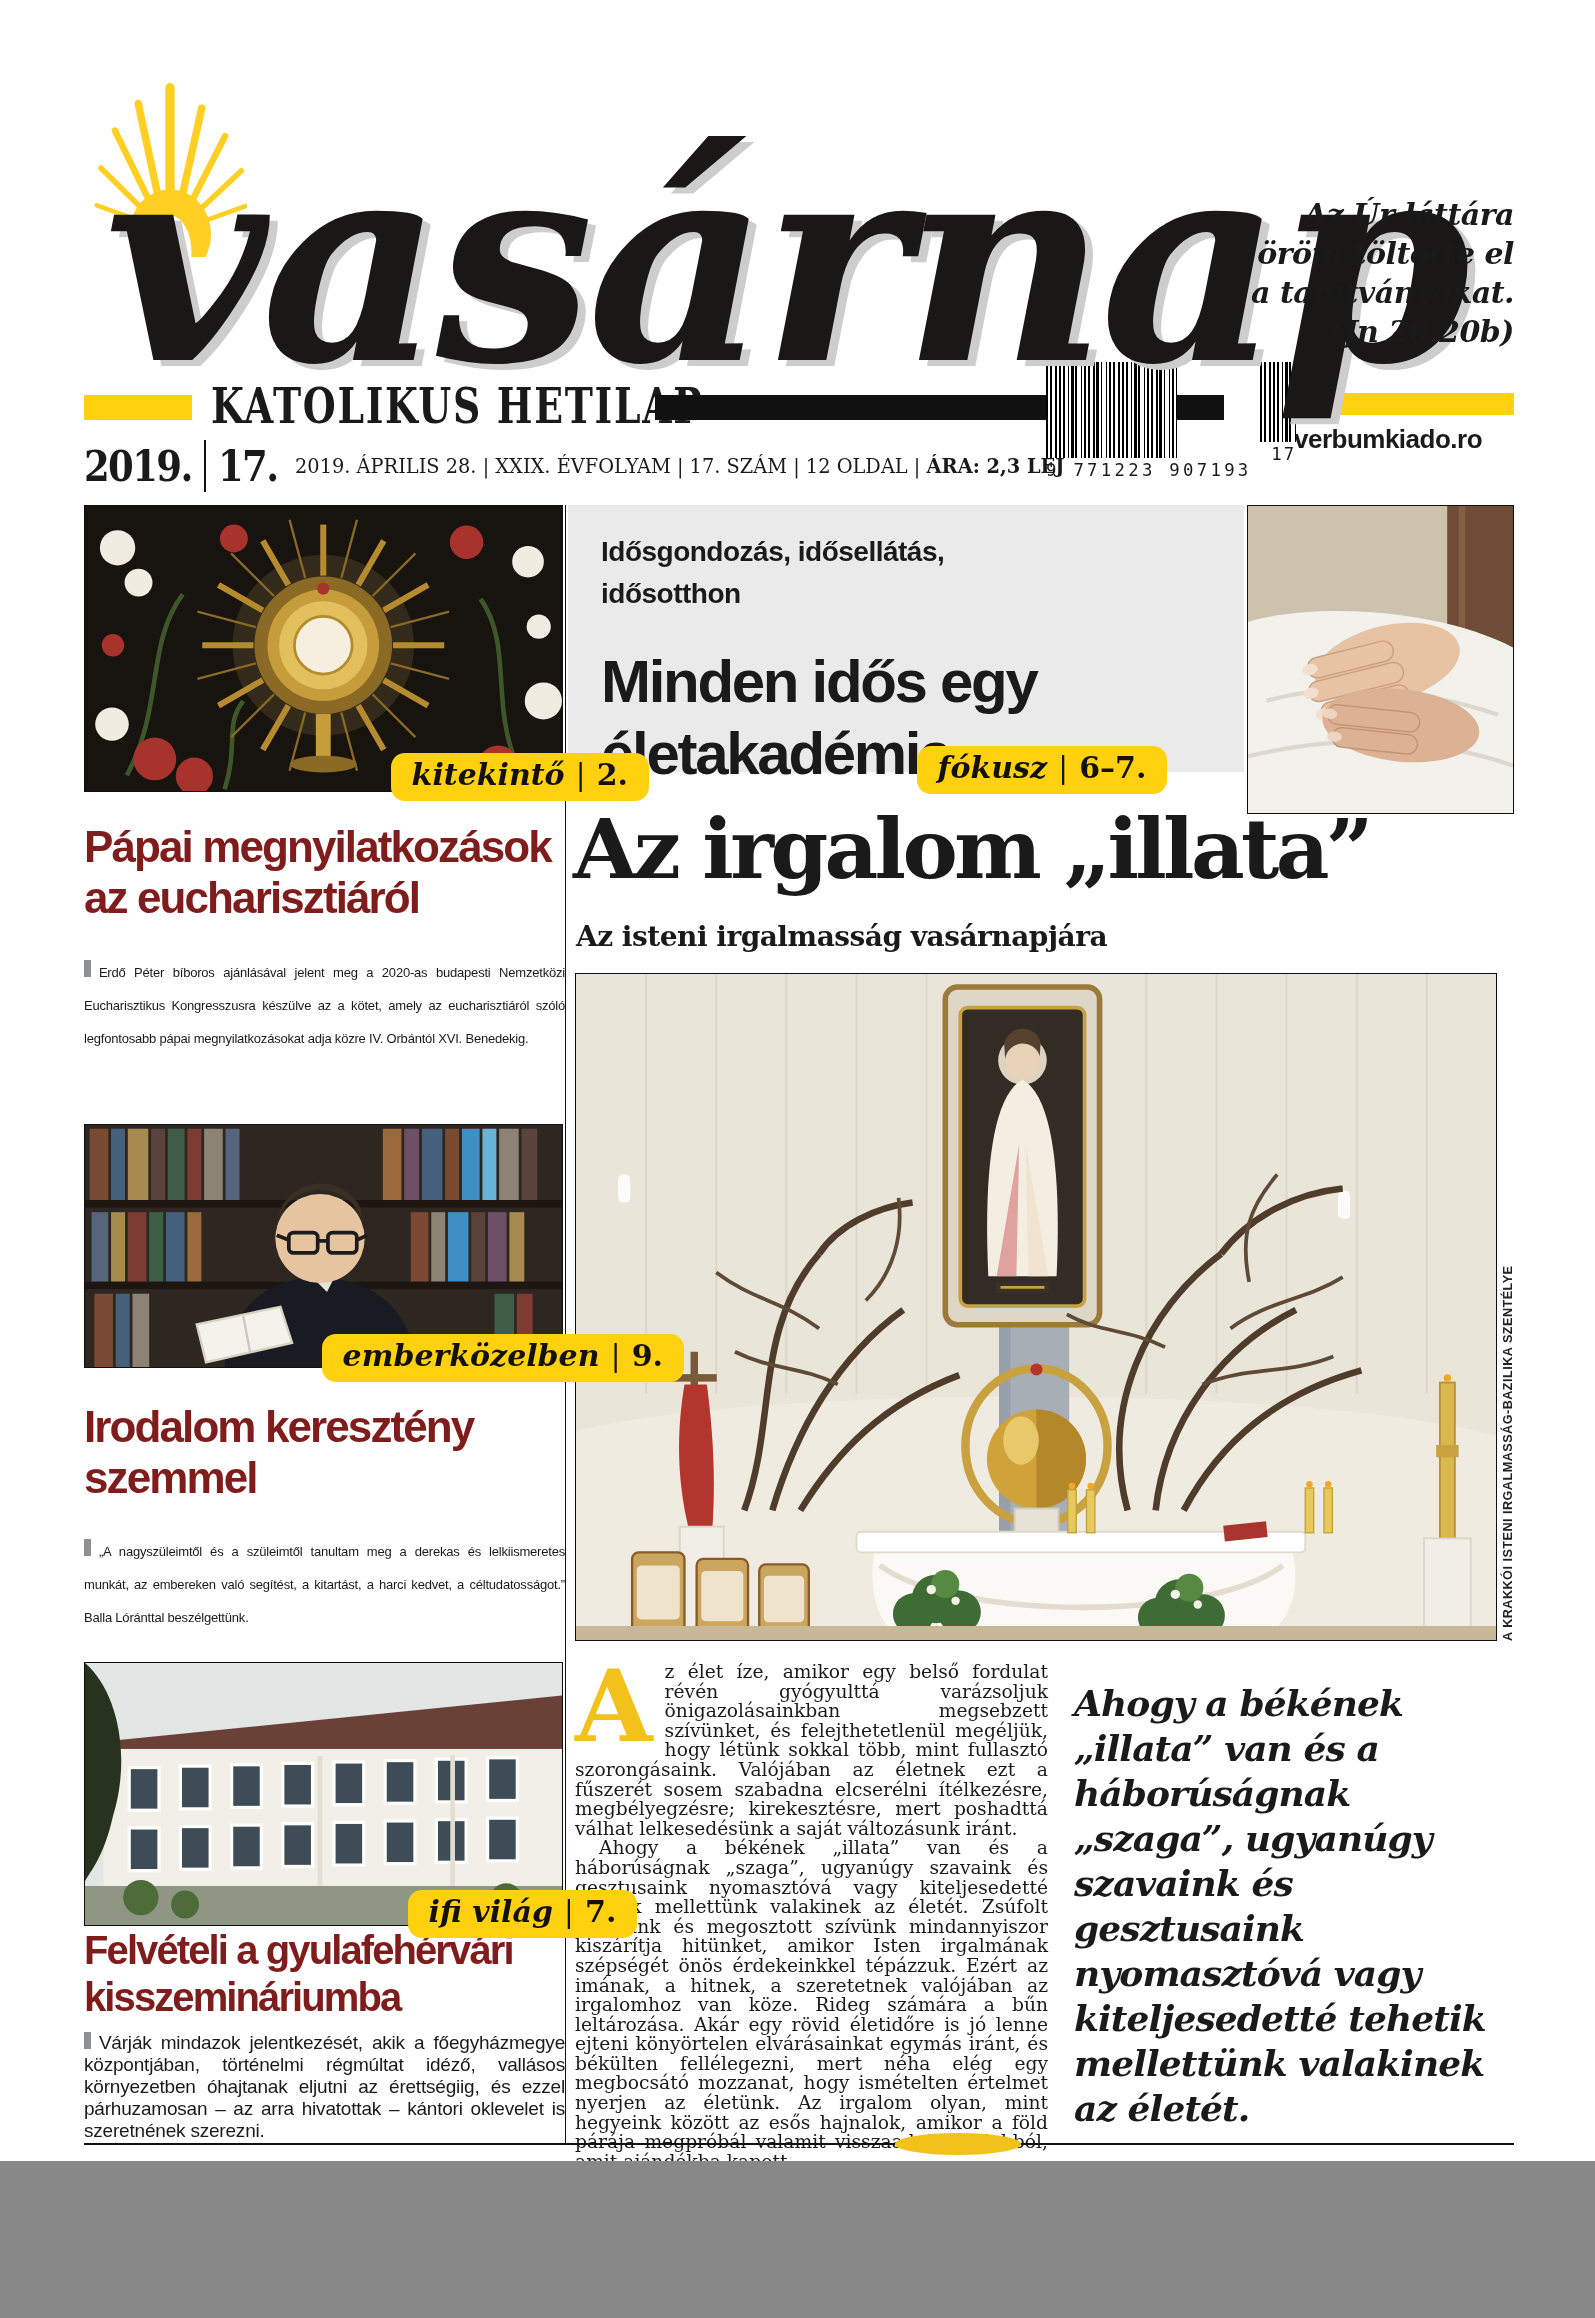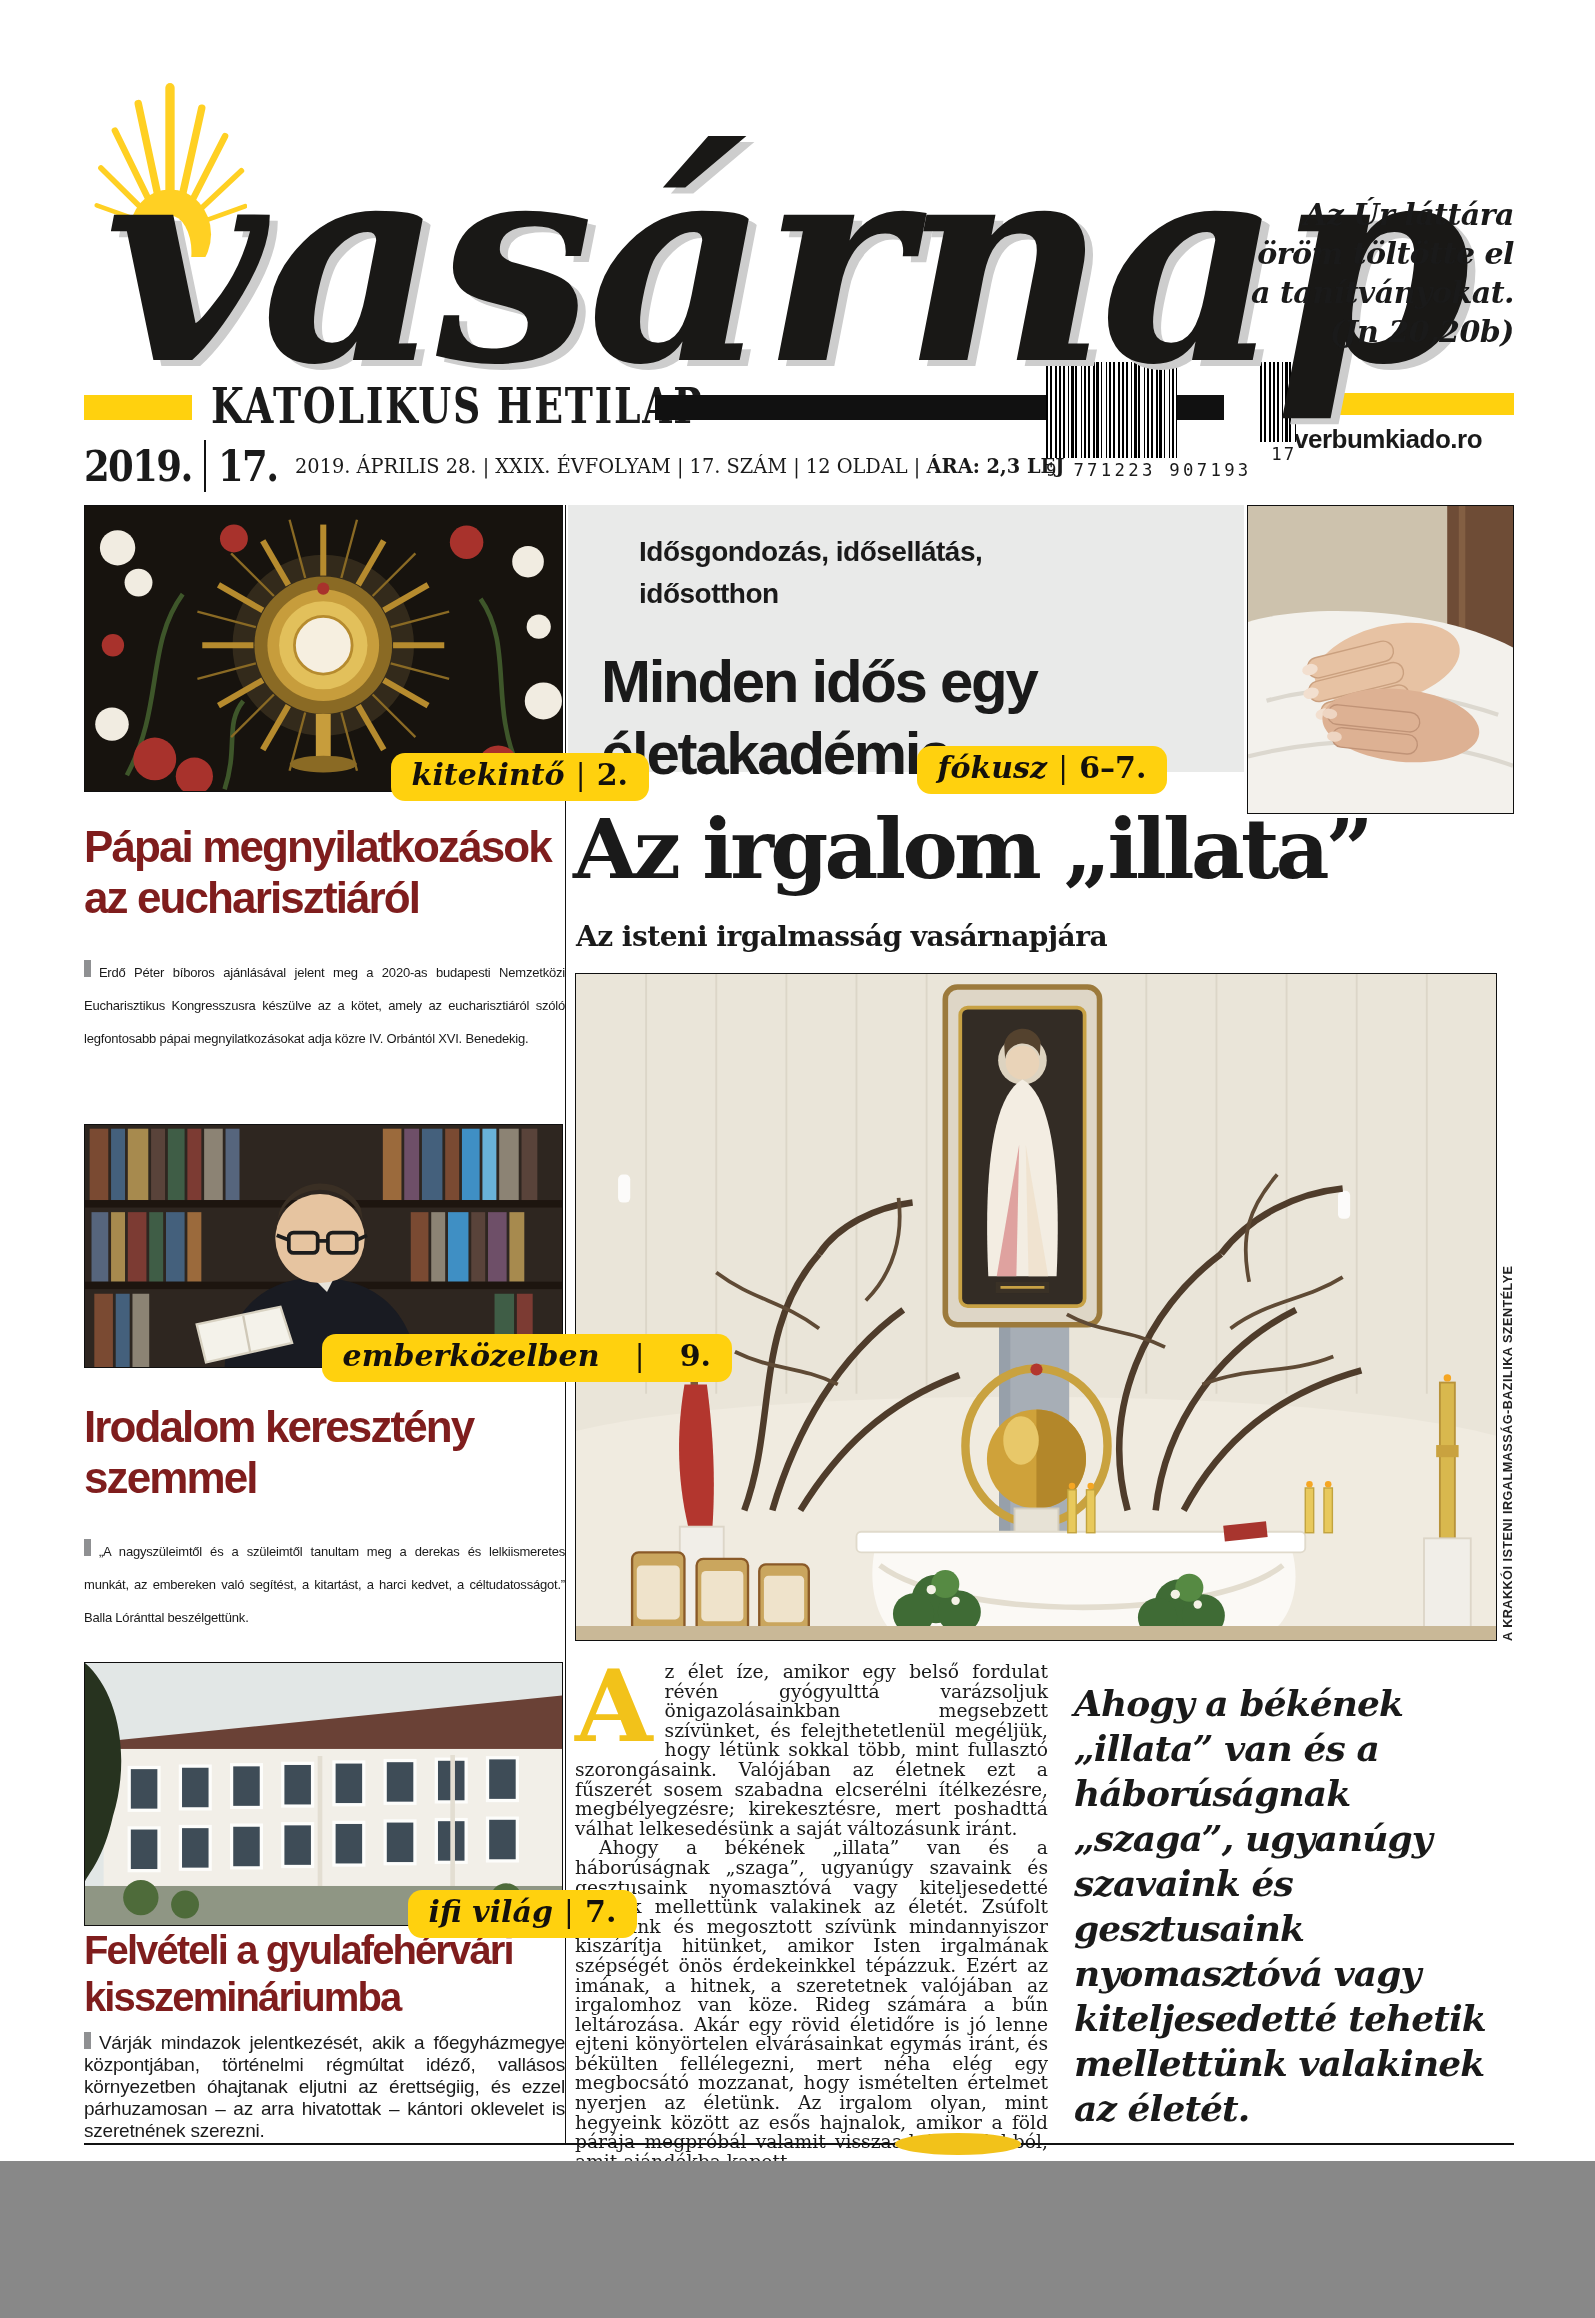--- a/index.html
+++ b/index.html
@@ -43,21 +43,21 @@
   .b-pipe{font-family:"DejaVu Serif",serif;font-weight:400;font-size:29px;margin:0 11.2px;color:#14110c;}
   .b-num{font-family:"DejaVu Serif",serif;font-weight:700;font-size:30px;color:#14110c;}
 
   
   .photo{position:absolute;border:1.4px solid #101010;box-sizing:border-box;background:#ddd;}
   .photo svg{display:block;width:100%;height:100%;}
 
   
   .teaser-box{position:absolute;left:568px;top:505px;width:676px;height:267px;background:#E9EAE9;
               box-sizing:border-box;padding:26px 33px;}
-  .teaser-kicker{font-weight:700;font-size:28px;line-height:1.5;letter-spacing:-0.5px;max-width:355px;margin-left:38px;}
+  .teaser-kicker{font-weight:700;font-size:28px;line-height:1.5;letter-spacing:-0.5px;max-width:355px;}
   .teaser-title{margin-top:31px;font-weight:700;font-size:60px;line-height:1.2;letter-spacing:-2.3px;}
 
   
   .lc-title{position:absolute;left:84px;width:481px;color:#7f1d1d;
             font-weight:700;font-size:44px;line-height:1.17;letter-spacing:-1.9px;}
   .lc-body{position:absolute;left:84px;width:481px;font-size:13px;line-height:33px;
            letter-spacing:-0.2px;text-align:justify;}
   .mark{display:inline-block;width:6.5px;height:17px;background:#8F9092;margin-right:8.4px;}
   .vdiv{position:absolute;left:565px;top:505px;width:1.4px;height:1639px;background:#111;}
 
@@ -310,21 +310,21 @@
         <rect x="522" y="232" width="62" height="44" rx="10"></rect>
         <line x1="500" y1="250" x2="522" y2="250"></line>
         <line x1="438" y1="248" x2="412" y2="238"></line>
           <line x1="584" y1="248" x2="606" y2="238"></line>
       </g>
       <polygon points="240,430 420,392 445,470 260,512" fill="#f4f2ea" stroke="#d8d2c2" stroke-width="5"></polygon>
       <line x1="340" y1="412" x2="355" y2="490" stroke="#cfc8b8" stroke-width="5"></line>
     </svg>
   </div>
 
-  <div class="badge" style="position:absolute;left:322px;top:1334px;gap:24px;">
+  <div class="badge" style="position:absolute;left:322px;top:1334px;">
     <span class="b-lbl">emberközelben</span>
     <span class="b-pipe">|</span>
     <span class="b-num">9.</span>
   </div>
 
   <div class="lc-title" style="top:1401px;">Irodalom keresztény szemmel</div>
   <div class="lc-body" style="top:1535px;"><span class="mark"></span><span>„A nagyszüleimtől és a szüleimtől tanultam meg a derekas és lelkiismeretes munkát, az embereken való segítést, a kitartást, a harci kedvet, a céltudatosságot.” Balla Lóránttal beszélgettünk.</span></div>
 
   <div class="photo" style="left:84px;top:1662px;width:479px;height:264px;">
     <svg viewBox="0 0 1025 564" preserveAspectRatio="none">

